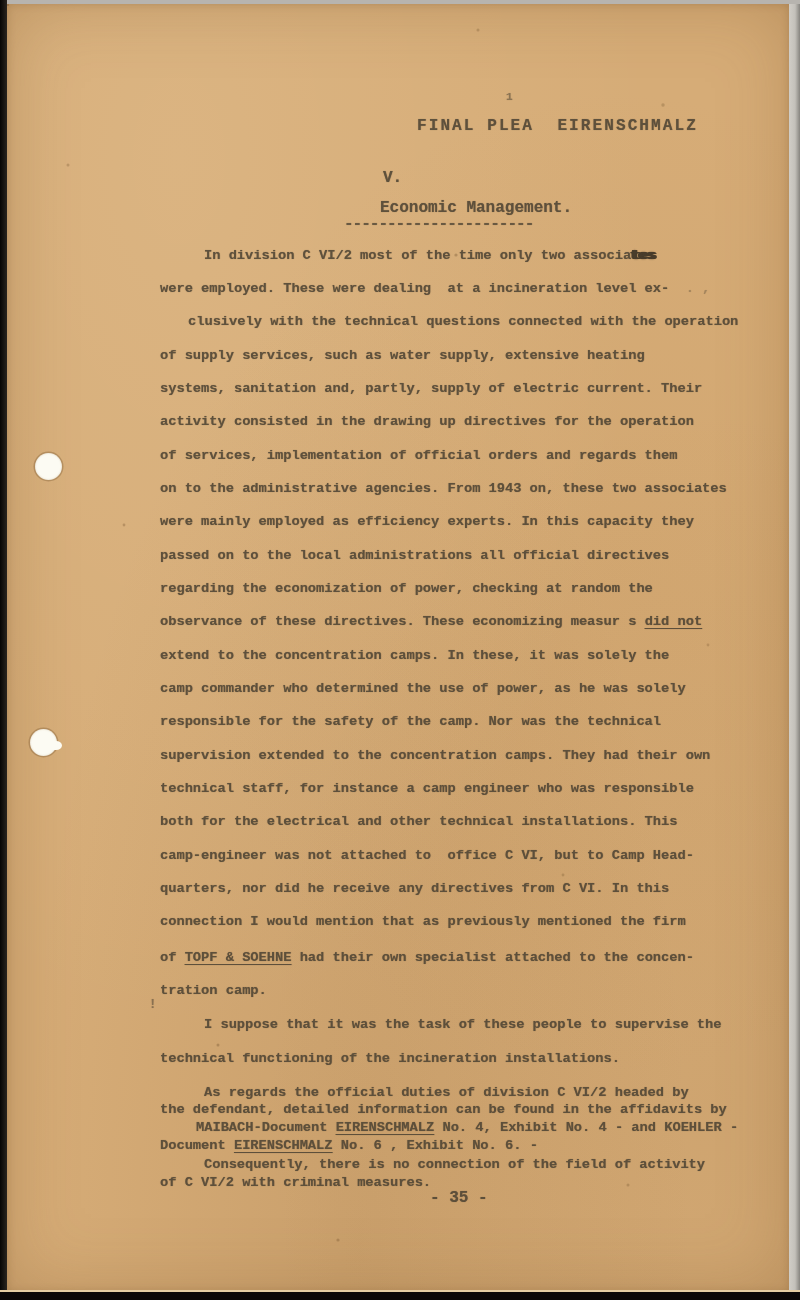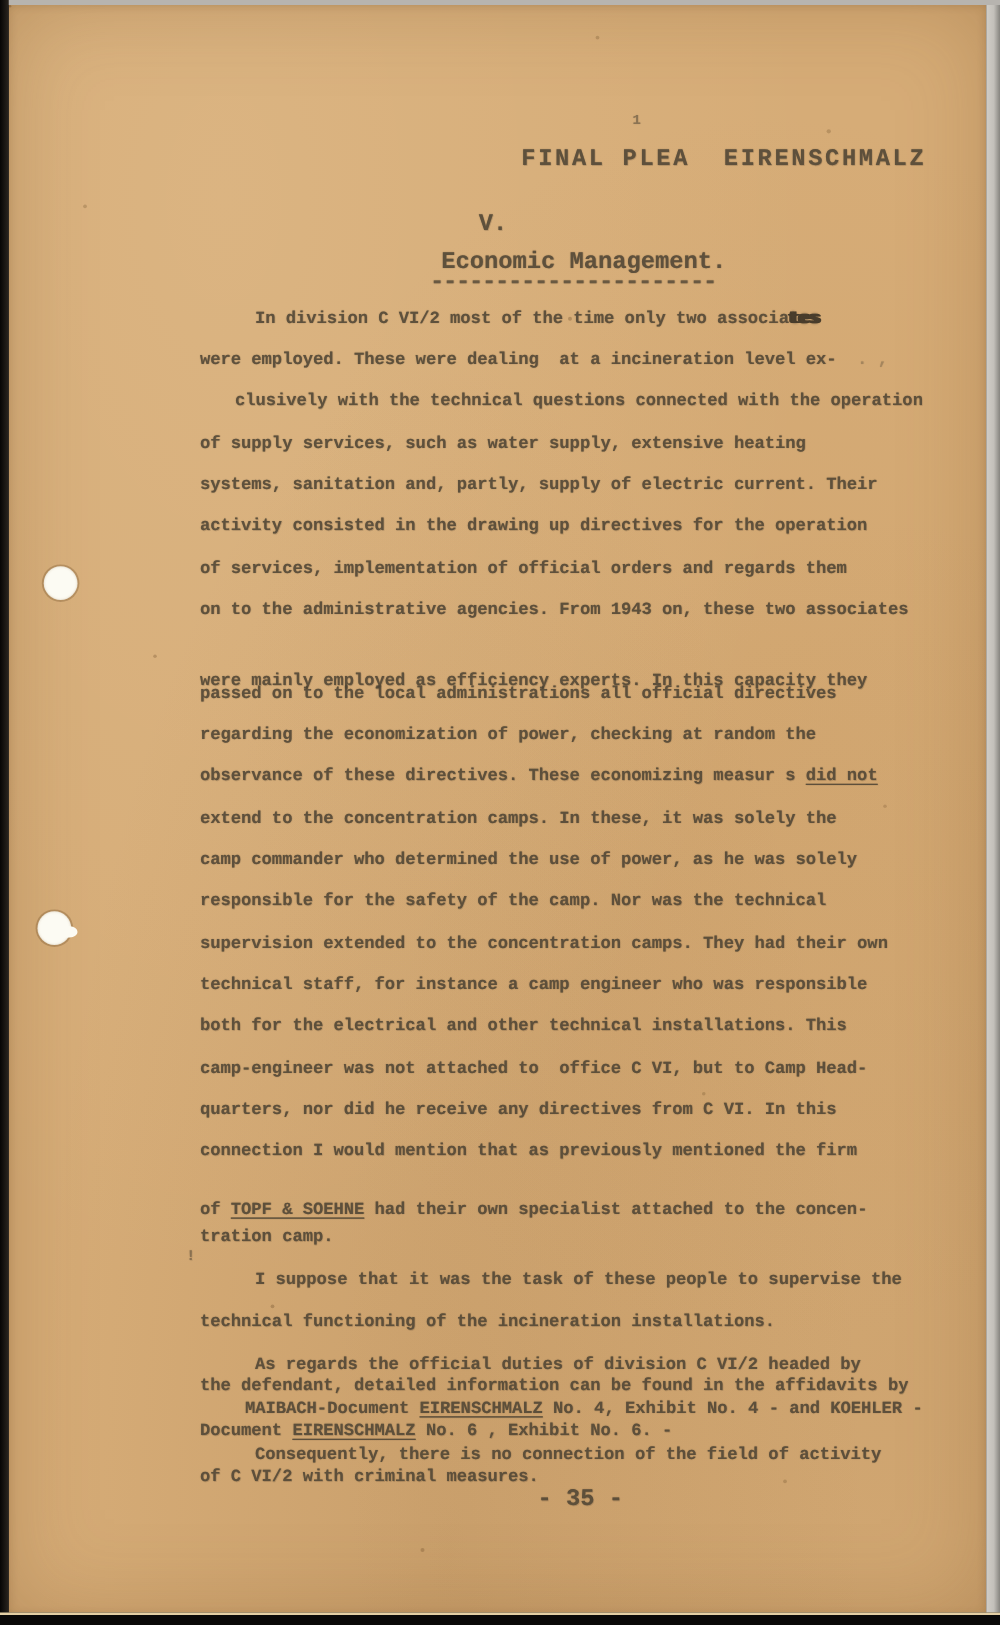--- a/index.html
+++ b/index.html
@@ -43,21 +43,21 @@
       620px 1180px 0 0.5px rgba(96,66,32,.25);}
   
   .hole{position:absolute;border-radius:50%;background:#fcfbf3;
     box-shadow:0 0 0 1.5px rgba(120,85,45,.35), inset 0 0 2px rgba(160,130,90,.4);}
   .hole-1{left:28px;top:449px;width:27px;height:27px;}
   .hole-2{left:23px;top:725px;width:27px;height:27px;}
   .hole-2::after{content:"";position:absolute;left:20px;top:12px;width:12px;height:9px;
     background:#fcfbf3;border-radius:40% 60% 60% 40%;}
   
   .ink{
-    position:absolute;color:#4e4434;font-size:19px;line-height:1;
+    position:absolute;color:#4e4434;font-size:16px;line-height:1;
     font-weight:700;white-space:pre;opacity:.88;
     text-shadow:0 0 1px rgba(70,58,42,.55), .5px .4px 0 rgba(70,58,42,.18);
   }
   .doc-header{letter-spacing:2.1px;}
   .typed-line{position:absolute;color:#4e4434;font-size:13.7px;line-height:1;
     font-weight:700;white-space:pre;opacity:.88;
     text-shadow:0 0 1px rgba(70,58,42,.55), .5px .4px 0 rgba(70,58,42,.18);}
   .seg-underline{text-decoration:underline;text-decoration-thickness:1.4px;text-underline-offset:3px;}
   .seg-blot{color:#362e22;text-shadow:-2px 0 0 currentColor,-1px 0 0 currentColor,
     1px 0 0 currentColor,2px 0 0 currentColor,0 0 2px currentColor;}
@@ -75,47 +75,47 @@
 
     <div class="hole hole-1"></div>
     <div class="hole hole-2"></div>
 
     <div class="ink stray" style="left:499px;top:88px;font-size:11px;">1</div>
 
     <div class="ink doc-header" style="left:410px;top:114px;">FINAL PLEA  EIRENSCHMALZ</div>
 
     <div class="ink" style="left:376px;top:166px;">V.</div>
 
-    <div class="ink" style="left:333px;top:196px;padding-left:13px;">Economic Management.</div>
+    <div class="ink" style="left:360px;top:196px;padding-left:13px;">Economic Management.</div>
 
     <div class="ink sec-rule" style="left:337px;top:212px;">----------------------</div>
 
     <div id="body-lines">
         <div class="typed-line" style="top: 245px; left: 197px;"><span>In division C VI/2 most of the time only two associa</span><span class="seg-blot">tes</span></div>
         <div class="typed-line" style="top: 278px; left: 153px;"><span>were employed. These were dealing  at a incineration level ex-</span><span class="seg-faint">  . ,</span></div>
         <div class="typed-line" style="top: 311px; left: 153px; margin-left: 28px;"><span>clusively with the technical questions connected with the operation</span></div>
         <div class="typed-line" style="top: 345px; left: 153px;"><span>of supply services, such as water supply, extensive heating</span></div>
         <div class="typed-line" style="top: 378px; left: 153px; text-align: right;"><span>systems, sanitation and, partly, supply of electric current. Their</span></div>
         <div class="typed-line" style="top: 411px; left: 153px;"><span>activity consisted in the drawing up directives for the operation</span></div>
         <div class="typed-line" style="top: 445px; left: 153px;"><span>of services, implementation of official orders and regards them</span></div>
         <div class="typed-line" style="top: 478px; left: 153px;"><span>on to the administrative agencies. From 1943 on, these two associates</span></div>
-        <div class="typed-line" style="top: 511px; left: 153px; margin-top: 24px;"><span>were mainly employed as efficiency experts. In this capacity they</span></div>
+        <div class="typed-line" style="top: 511px; left: 153px;"><span>were mainly employed as efficiency experts. In this capacity they</span></div>
         <div class="typed-line" style="top: 545px; left: 153px;"><span>passed on to the local administrations all official directives</span></div>
         <div class="typed-line" style="top: 578px; left: 153px;"><span>regarding the economization of power, checking at random the</span></div>
         <div class="typed-line" style="top: 611px; left: 153px;"><span>observance of these directives. These economizing measur s </span><span class="seg-underline">did not</span></div>
         <div class="typed-line" style="top: 645px; left: 153px;"><span>extend to the concentration camps. In these, it was solely the</span></div>
         <div class="typed-line" style="top: 678px; left: 153px;"><span>camp commander who determined the use of power, as he was solely</span></div>
         <div class="typed-line" style="top: 711px; left: 153px;"><span>responsible for the safety of the camp. Nor was the technical</span></div>
         <div class="typed-line" style="top: 745px; left: 153px;"><span>supervision extended to the concentration camps. They had their own</span></div>
         <div class="typed-line" style="top: 778px; left: 153px;"><span>technical staff, for instance a camp engineer who was responsible</span></div>
         <div class="typed-line" style="top: 811px; left: 153px;"><span>both for the electrical and other technical installations. This</span></div>
         <div class="typed-line" style="top: 845px; left: 153px;"><span>camp-engineer was not attached to  office C VI, but to Camp Head-</span></div>
         <div class="typed-line" style="top: 878px; left: 153px;"><span>quarters, nor did he receive any directives from C VI. In this</span></div>
         <div class="typed-line" style="top: 911px; left: 153px;"><span>connection I would mention that as previously mentioned the firm</span></div>
-        <div class="typed-line" style="top: 947px; left: 153px; margin-top: 11px;"><span>of </span><span class="seg-underline">TOPF &amp; SOEHNE</span><span> had their own specialist attached to the concen-</span></div>
+        <div class="typed-line" style="top: 947px; left: 153px;"><span>of </span><span class="seg-underline">TOPF &amp; SOEHNE</span><span> had their own specialist attached to the concen-</span></div>
         <div class="typed-line" style="top: 980px; left: 153px;"><span>tration camp.</span></div>
         <div class="typed-line" style="top: 1014px; left: 197px;"><span>I suppose that it was the task of these people to supervise the</span></div>
         <div class="typed-line" style="top: 1048px; left: 153px;"><span>technical functioning of the incineration installations.</span></div>
         <div class="typed-line" style="top: 1082px; left: 197px;"><span>As regards the official duties of division C VI/2 headed by</span></div>
         <div class="typed-line" style="top: 1099px; left: 153px;"><span>the defendant, detailed information can be found in the affidavits by</span></div>
         <div class="typed-line" style="top: 1117px; left: 153px; padding-left: 36px;"><span>MAIBACH-Document </span><span class="seg-underline">EIRENSCHMALZ</span><span> No. 4, Exhibit No. 4 - and KOEHLER -</span></div>
         <div class="typed-line" style="top: 1135px; left: 153px;"><span>Document </span><span class="seg-underline">EIRENSCHMALZ</span><span> No. 6 , Exhibit No. 6. -</span></div>
         <div class="typed-line" style="top: 1154px; left: 197px;"><span>Consequently, there is no connection of the field of activity</span></div>
         <div class="typed-line" style="top: 1172px; left: 153px;"><span>of C VI/2 with criminal measures.</span></div>
       </div>

